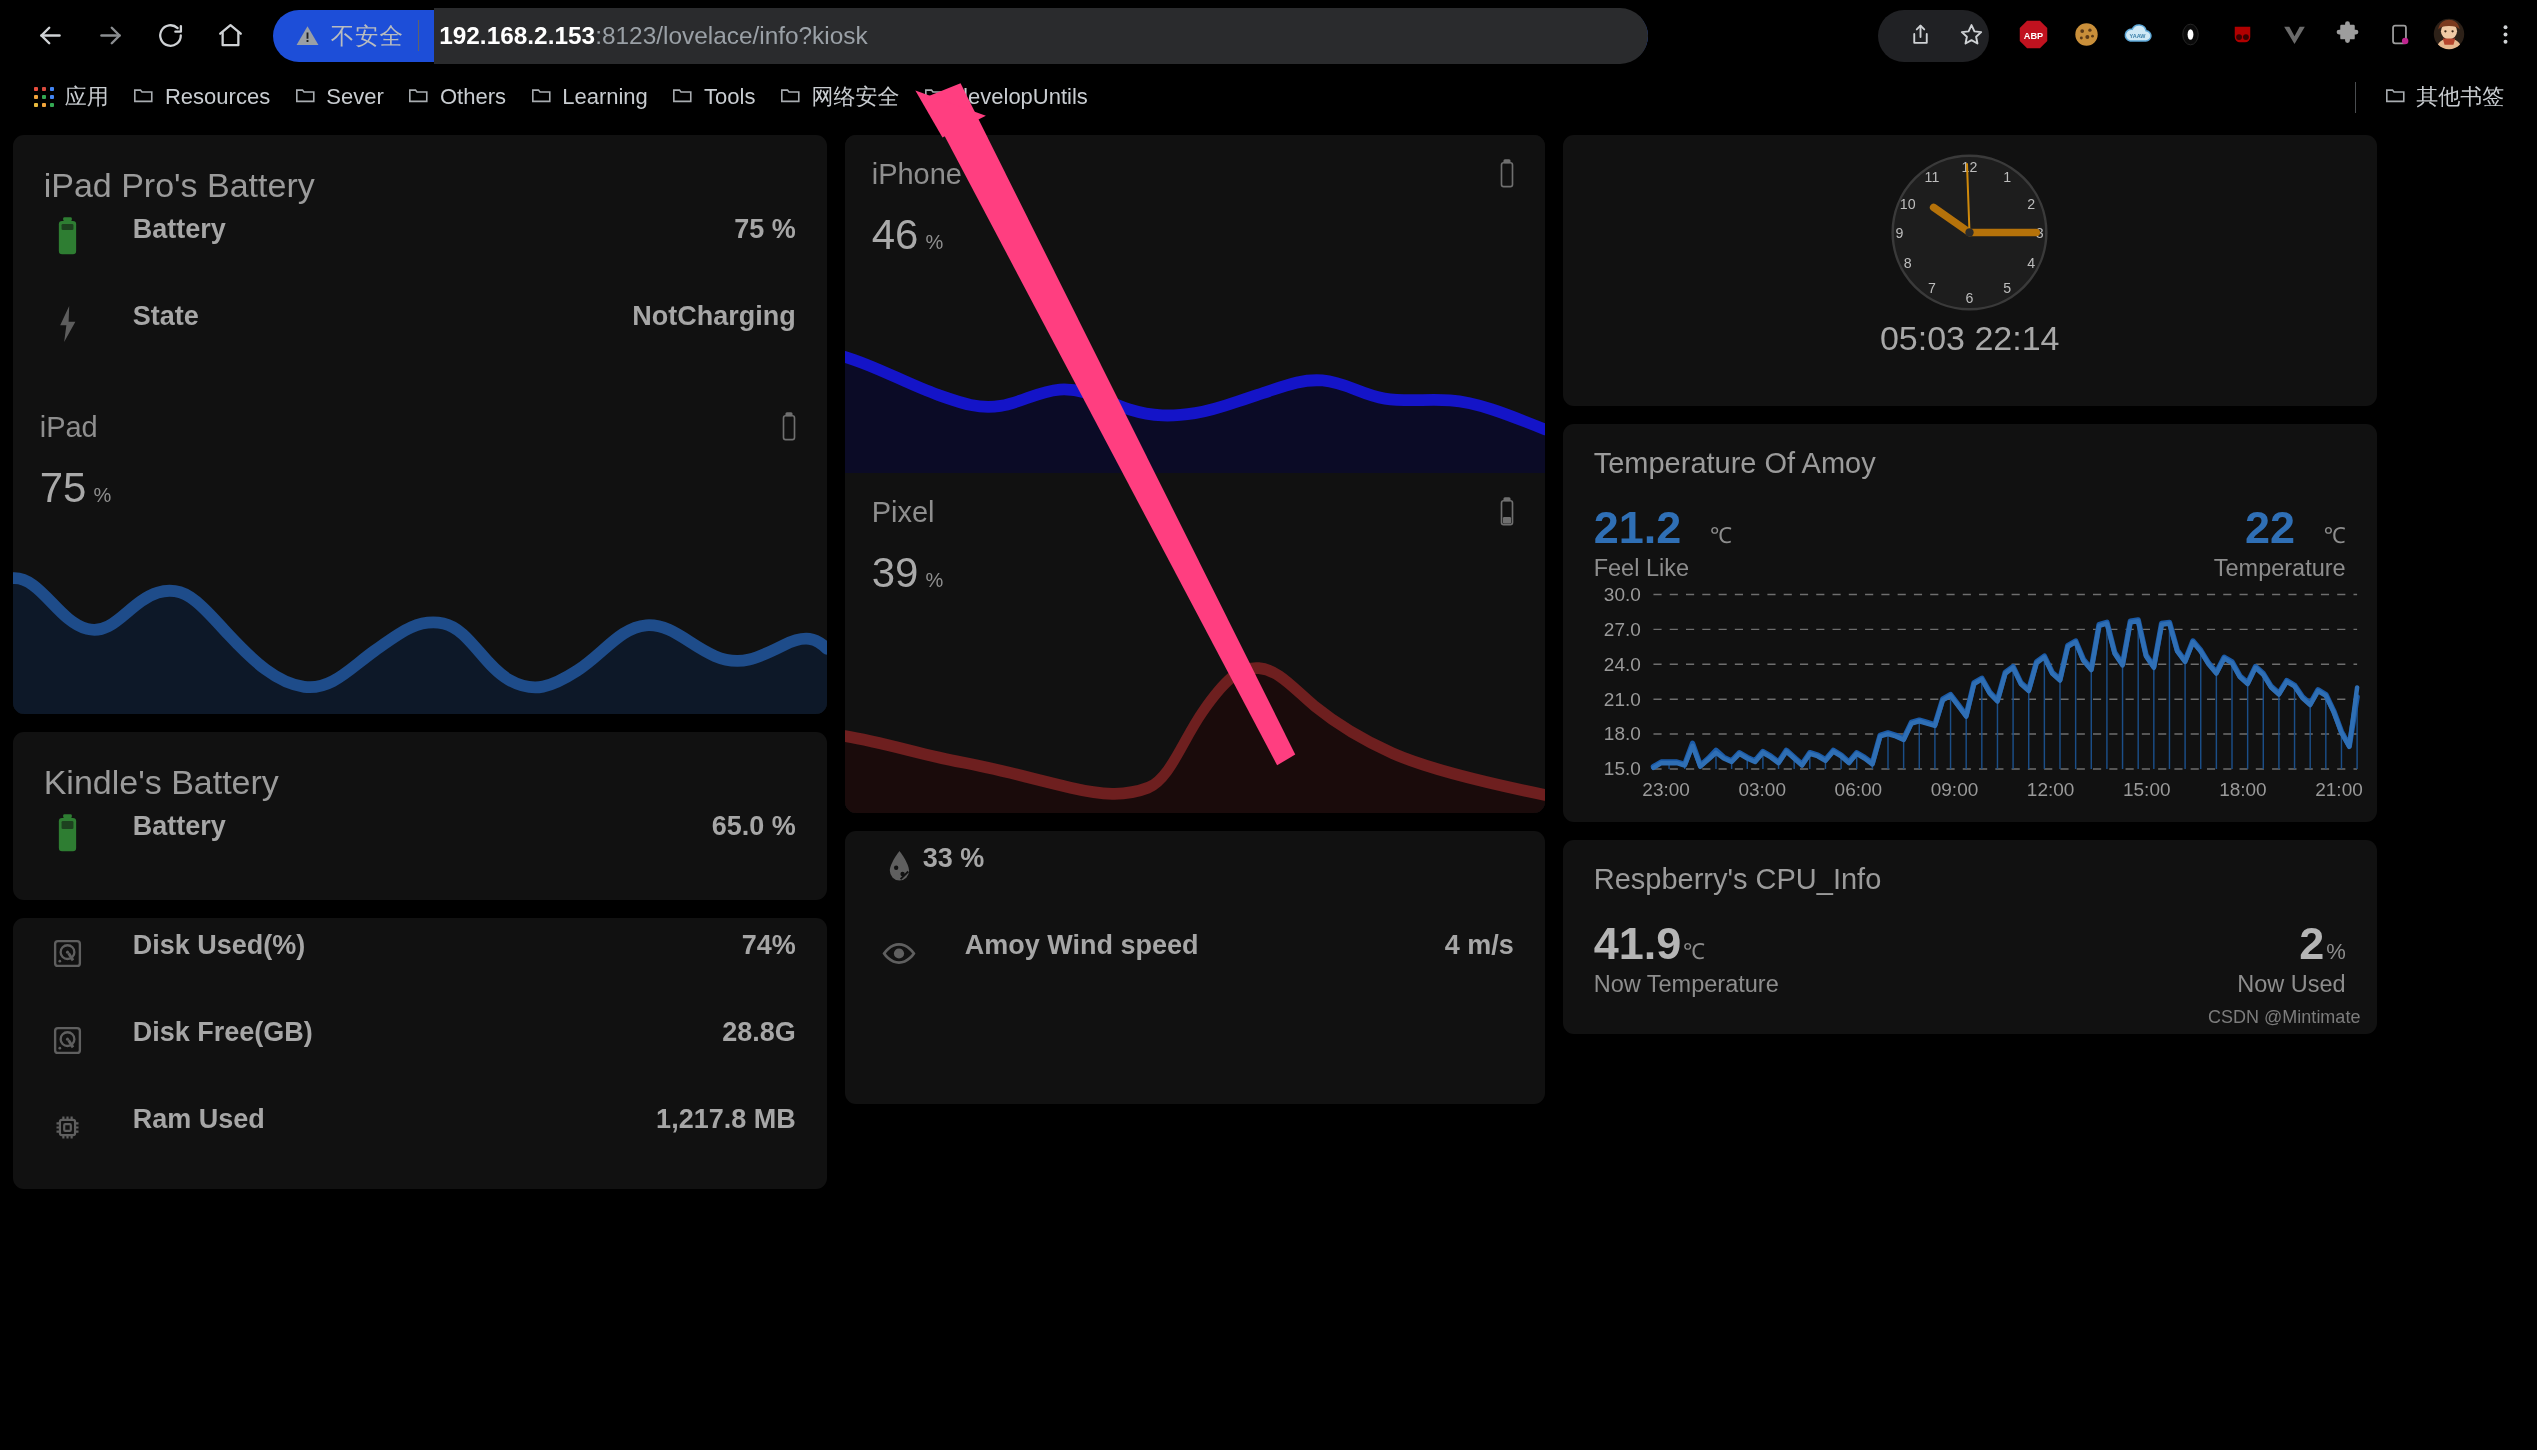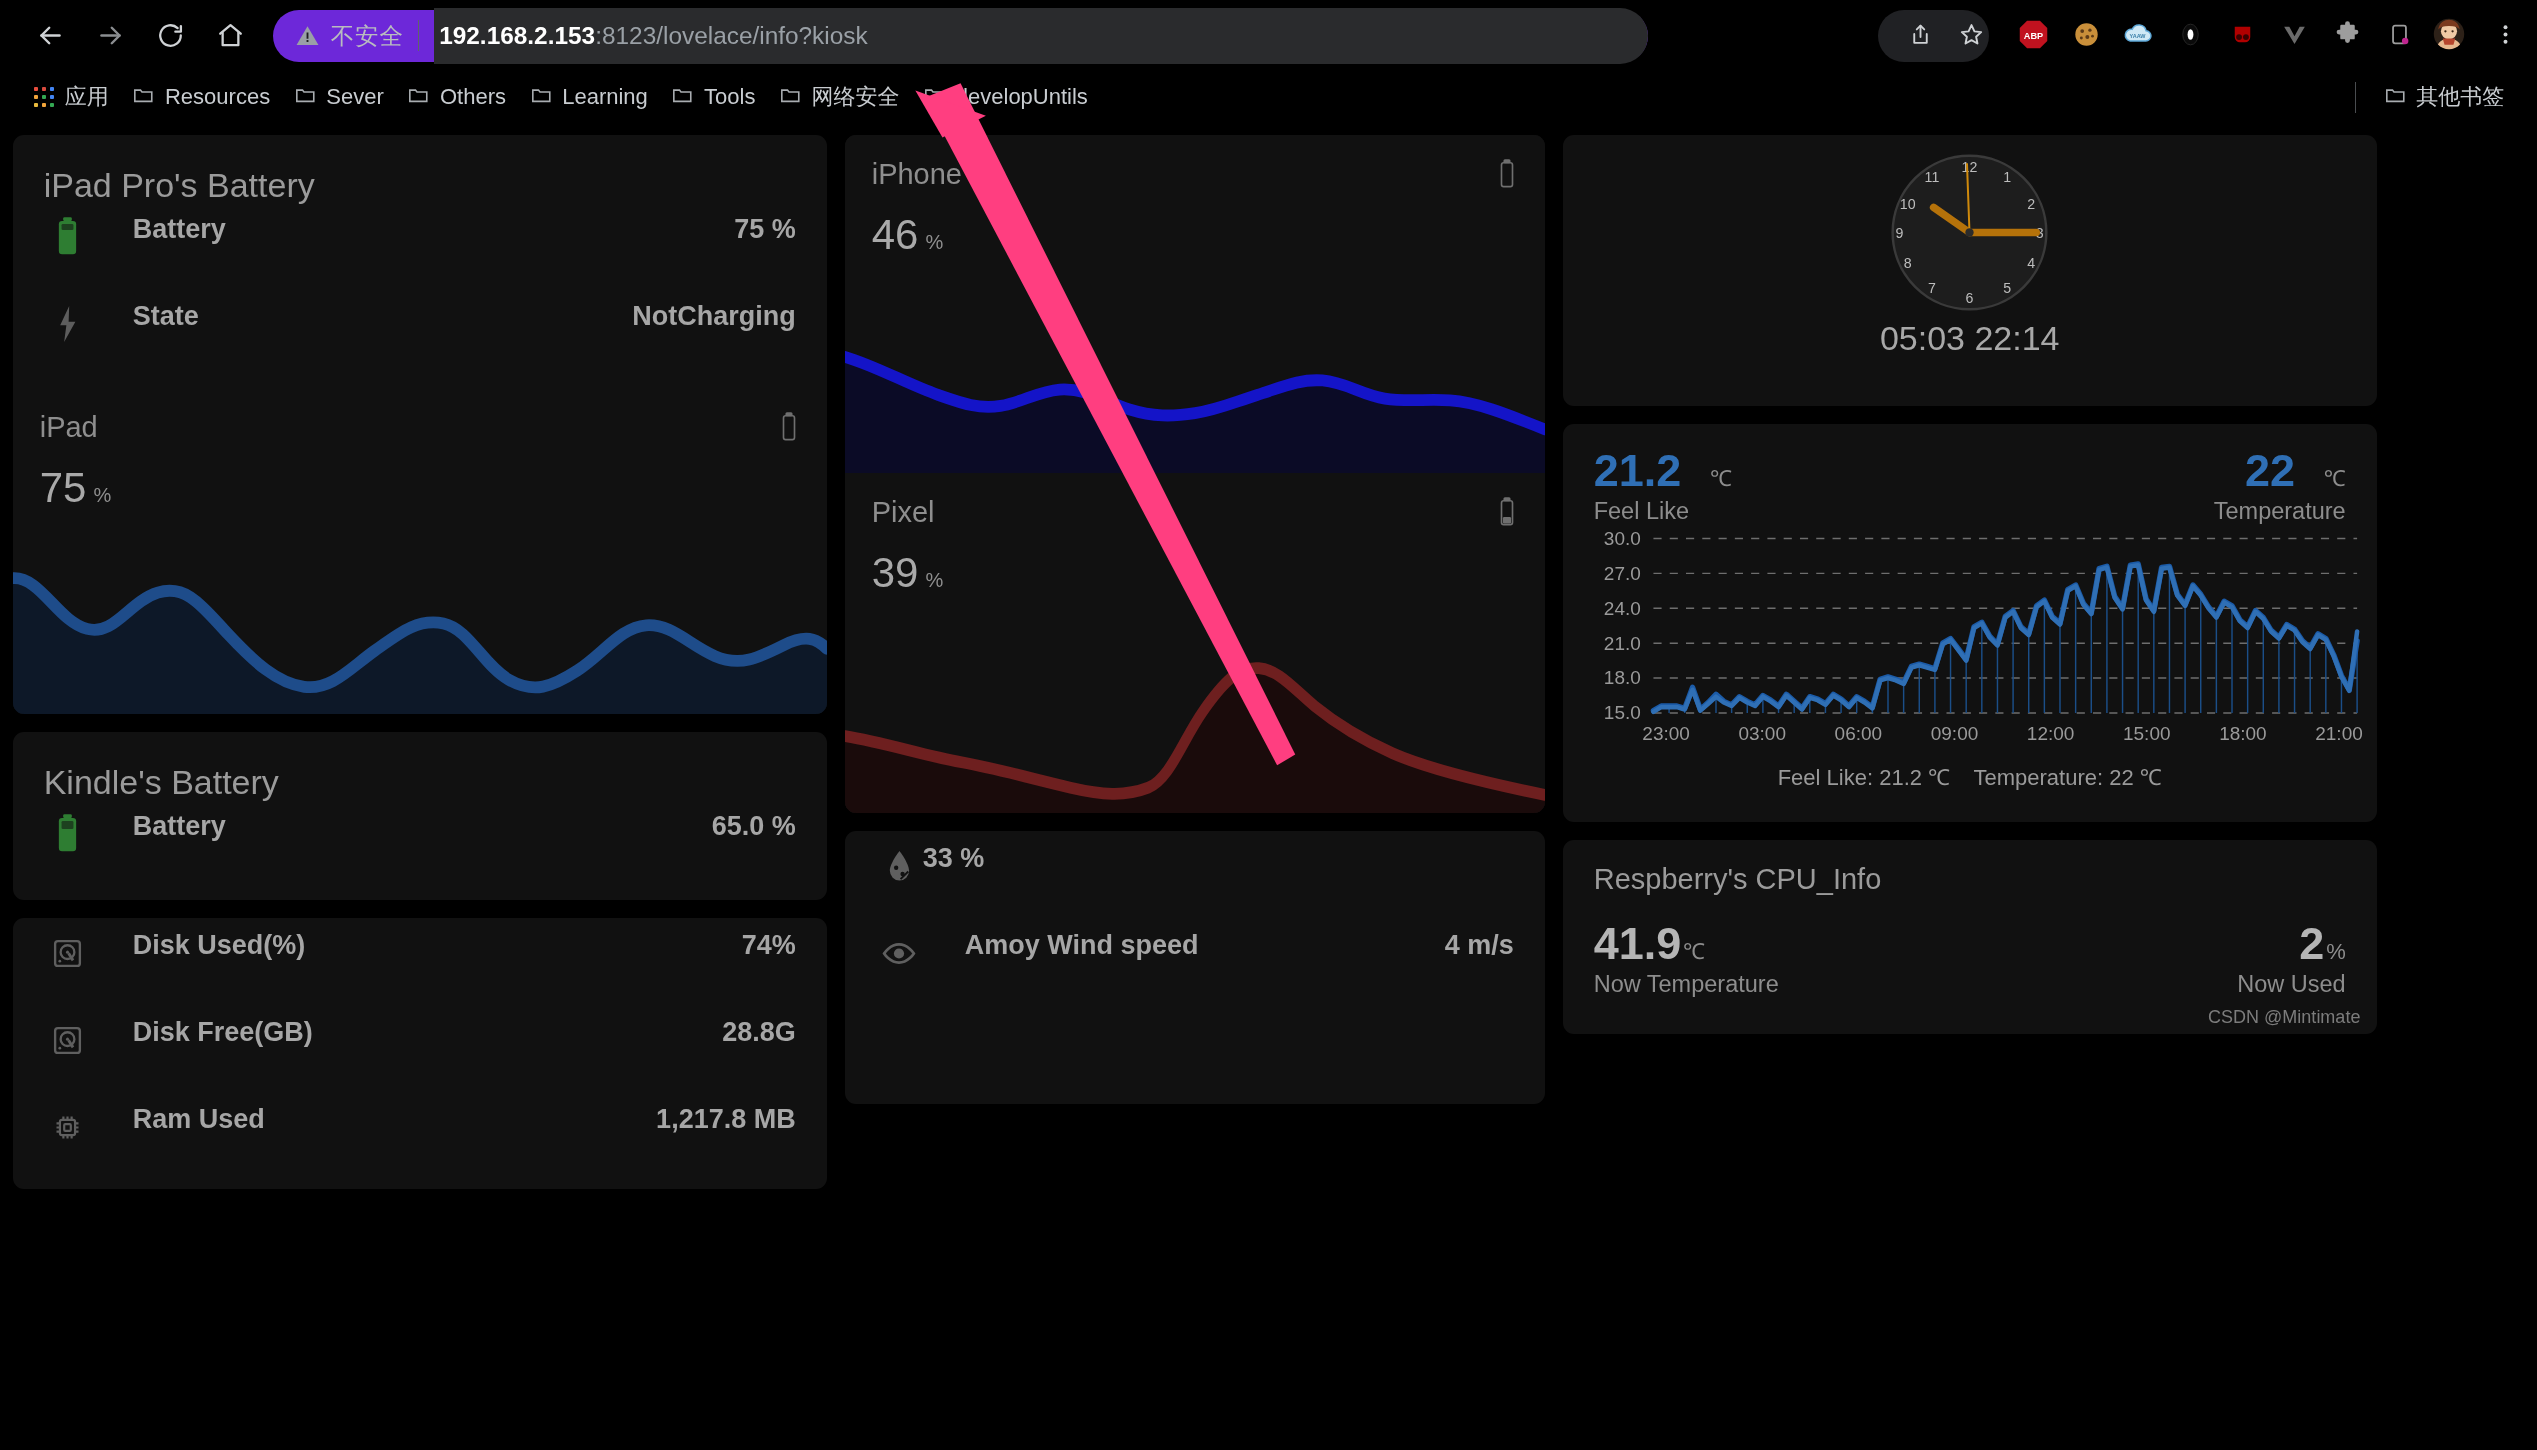--- a/index.html
+++ b/index.html
@@ -27,21 +27,21 @@
     width: 60px; height: 60px;
     display: flex; align-items: center; justify-content: center;
     border-radius: 50%;
     flex: 0 0 auto;
   }
   .nav-btn svg { display: block; }
 
   .omnibox {
     flex: 1 1 auto;
     height: 52px;
-    background: #6d28d9;
+    background: #1d4ed8;
     border-radius: 28px;
     display: flex;
     align-items: center;
     margin-left: 12.7px;
     margin-right: 16.3px;
     padding-left: 22px;
     max-width: 1375px;
     position: relative;
   }
   .warn-icon { width: 25px; height: 25px; flex: 0 0 auto; }
@@ -785,20 +785,21 @@
 
               <line x1="100" y1="100" x2="97" y2="18" stroke="#d08a0c" stroke-width="2.4" stroke-linecap="round"></line>
               <circle cx="100" cy="100" r="5" fill="#2b2b2b"></circle>
             </svg>
           </span>
         </div>
         <div class="clock-time">05:03 22:14</div>
       </div>
 
       <div class="card" style="height:398px;">
+        <div class="card-title" style="padding:23.5px 31px 0 31px;font-size:29px;">Temperature Of Amoy</div>
 
         <div class="wx-head">
           <div>
             <div class="wx-big">
               <span>21.2</span>
               <span class="u">℃</span>
             </div>
             <div class="wx-sub">Feel Like</div>
           </div>
           <div class="wx-right">

